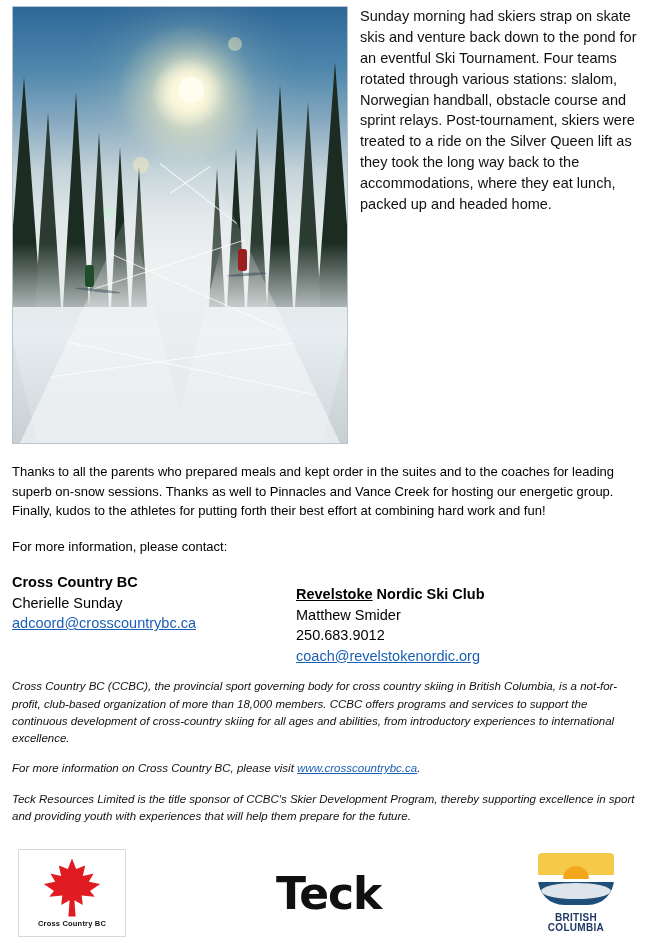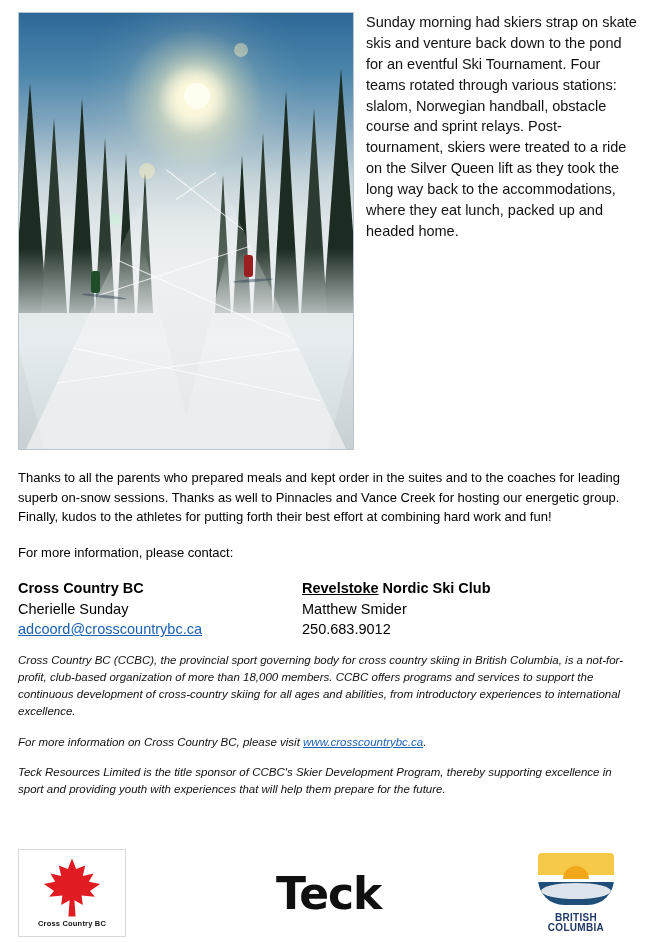--- a/index.html
+++ b/index.html
@@ -14,21 +14,21 @@
     font-family: "Liberation Sans", sans-serif;
     color: #000000;
     position: relative;
     overflow: hidden;
   }
 
   .page {
     position: relative;
     width: 657px;
     height: 943px;
-    padding: 6px;
+    padding: 0;
   }
 
   
   .top-row {
     display: flex;
     align-items: flex-start;
     padding: 6px 12px 0 12px;
   }
 
   .photo-wrap {
@@ -145,21 +145,21 @@
   .body-copy p { margin: 0 0 16px 0; }
 
   
   .contacts {
     display: flex;
     padding: 0 12px;
     font-size: 14.5px;
     line-height: 1.42;
   }
   .contact-col { width: 284px; }
-  .contact-col.second { width: auto; }
+  .contact-col.second { width: auto; margin-top: 12px; }
   .contact-name { font-weight: bold; }
   .contact-name .struck { text-decoration: underline; }
   a.link, .link {
     color: #1a5fb4;
     text-decoration: underline;
     cursor: pointer;
   }
 
   
   .fineprint {
@@ -324,20 +324,21 @@
     <div class="contact-col">
       <div class="contact-name">Cross Country BC</div>
       <div>Cherielle Sunday</div>
       <div class="link">adcoord@crosscountrybc.ca</div>
     </div>
 
     <div class="contact-col second">
       <div class="contact-name"><span class="struck">Revelstoke</span><span> Nordic Ski Club</span></div>
       <div>Matthew Smider</div>
       <div>250.683.9012</div>
+      <div class="link">coach@revelstokenordic.org</div>
     </div>
   </div>
 
   <div class="fineprint">
     <p>Cross Country BC (CCBC), the provincial sport governing body for cross country skiing in British Columbia, is a not-for-profit, club-based organization of more than 18,000 members.  CCBC offers programs and services to support the continuous development of cross-country skiing for all ages and abilities, from introductory experiences to international excellence.</p>
     <p><span>For more information on Cross Country BC, please visit </span><span class="link">www.crosscountrybc.ca</span><span>.</span></p>
     <p>Teck Resources Limited is the title sponsor of CCBC's Skier Development Program, thereby supporting excellence in sport and providing youth with experiences that will help them prepare for the future.</p>
   </div>
 
   <div class="logos">

